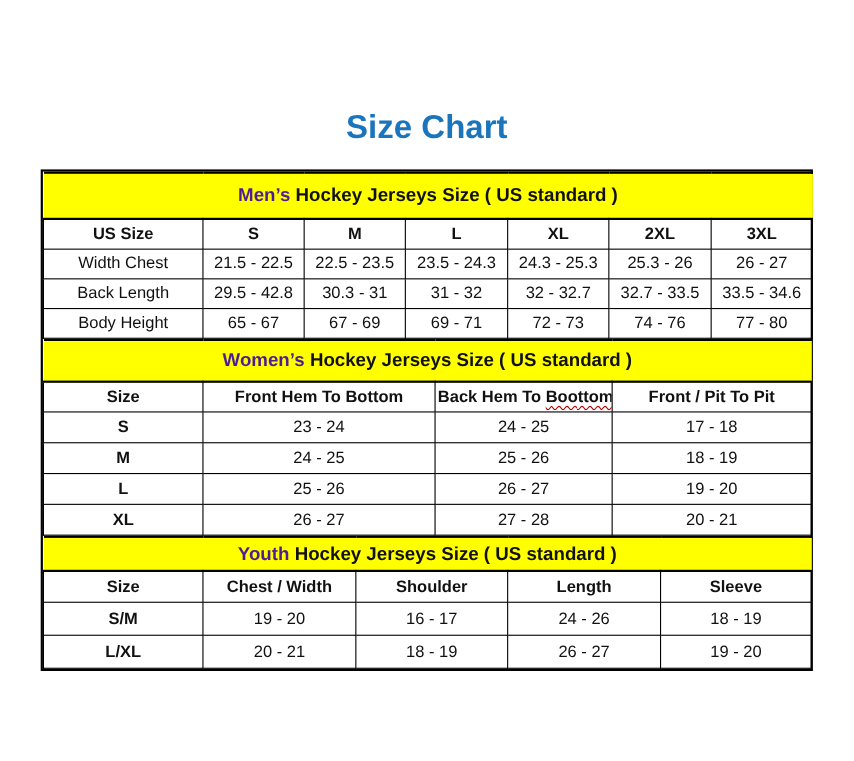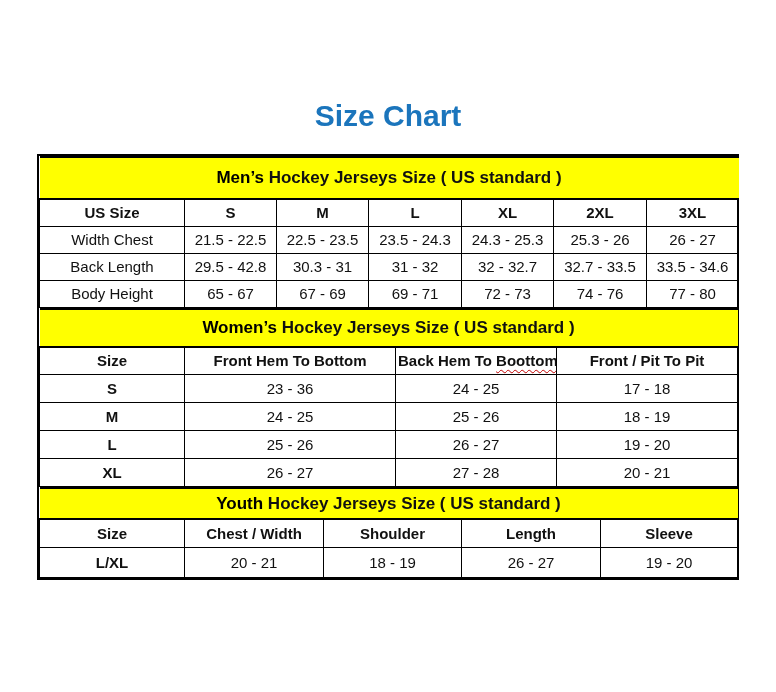--- a/index.html
+++ b/index.html
@@ -43,21 +43,21 @@
   td { font-weight:normal; }
   tr.band td {
     background:#FFFF00;
     font-weight:bold;
     font-size:17px;
     border-top:2px solid #000;
     border-bottom:2px solid #000;
     border-left:none;
     border-right:none;
   }
-  .red { color:#000000;margin-top:40px; }
+  .red { color:#4c1d95;margin-top:40px; }
   .sq {
     text-decoration-line:underline;
     text-decoration-style:wavy;
     text-decoration-color:#C00000;
     text-decoration-thickness:1px;
     text-underline-offset:3px;
   }
   .t-mens tr.band td   { height:40px; }
   .t-mens tr.hrow,
   .t-mens tr.drow      { height:27px; }
@@ -140,21 +140,21 @@
       <td colspan="4"><span class="red">Women’s</span><span> Hockey Jerseys Size ( US standard )</span></td>
     </tr>
     <tr class="hrow">
       <th>Size</th>
       <th>Front Hem To Bottom</th>
       <th><span>Back Hem To </span><span class="sq">Boottom</span></th>
       <th>Front / Pit To Pit</th>
     </tr>
     <tr class="drow">
       <th>S</th>
-      <td>23 - 36</td>
+      <td>23 - 24</td>
       <td>24 - 25</td>
       <td>17 - 18</td>
     </tr>
     <tr class="drow">
       <th>M</th>
       <td>24 - 25</td>
       <td>25 - 26</td>
       <td>18 - 19</td>
     </tr>
     <tr class="drow">
@@ -185,20 +185,27 @@
       <td colspan="5"><span class="red">Youth</span><span> Hockey Jerseys Size ( US standard )</span></td>
     </tr>
     <tr class="hrow">
       <th>Size</th>
       <th>Chest / Width</th>
       <th>Shoulder</th>
       <th>Length</th>
       <th>Sleeve</th>
     </tr>
     <tr class="drow">
+      <th>S/M</th>
+      <td>19 - 20</td>
+      <td>16 - 17</td>
+      <td>24 - 26</td>
+      <td>18 - 19</td>
+    </tr>
+    <tr class="drow">
       <th>L/XL</th>
       <td>20 - 21</td>
       <td>18 - 19</td>
       <td>26 - 27</td>
       <td>19 - 20</td>
     </tr>
   </tbody>
     </table>
 
 </div>

